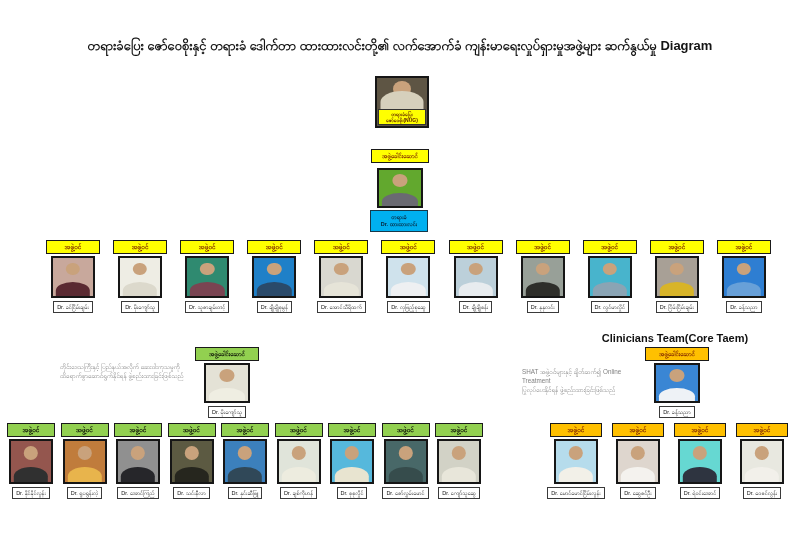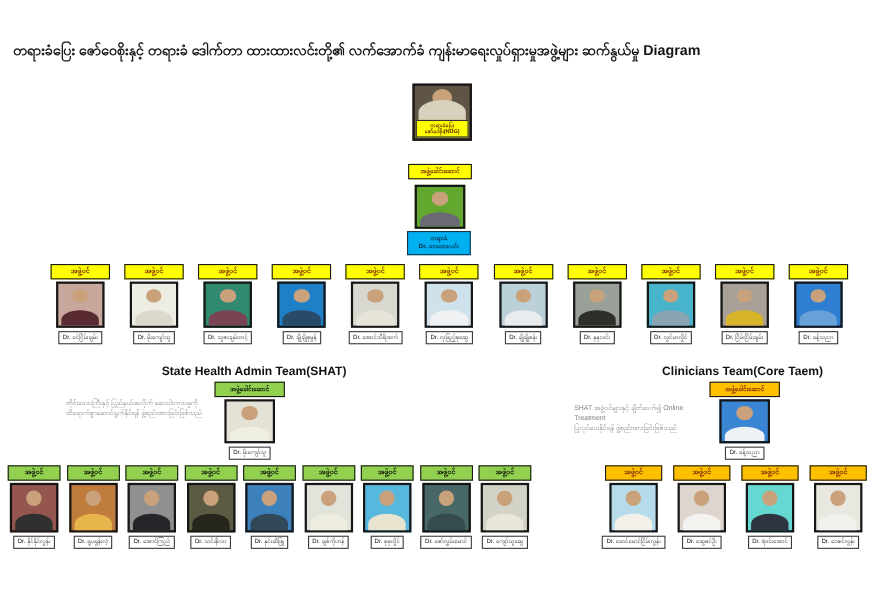--- a/index.html
+++ b/index.html
@@ -1,19 +1,19 @@
 <!DOCTYPE html>
 <html style="--tag_yellow: #FFFF00; --tag_green: #92D050; --tag_orange: #FFC000; --tag_text: #7B2000; --leader_box_blue: #00B0F0; --desc_gray: #808080;"><head>
 <meta charset="utf-8">
 <style>
   html,body{margin:0;padding:0;background:#fff;}
   .canvas{position:relative;width:800px;height:550px;background:#ffffff;overflow:hidden;
           font-family:"Liberation Sans","DejaVu Sans",sans-serif;color:#111;}
 
-  .title{position:absolute;top:37px;left:12px;right:0;text-align:left;
+  .title{position:absolute;top:37px;left:0;right:0;text-align:center;
          font-size:13px;font-weight:bold;color:#141414;}
 
   
   .tag{box-sizing:border-box;border:1.5px solid #1a1a1a;font-weight:bold;text-align:center;
        font-size:6.5px;line-height:8px;padding:2px 2px;color:var(--tag_text,#7b2000);
        white-space:nowrap;overflow:hidden;}
   .tag-yellow{background:var(--tag_yellow,#ffff00);}
   .tag-green{background:var(--tag_green,#92d050);color:#000;}
   .tag-orange{background:var(--tag_orange,#ffc000);}
 
@@ -198,21 +198,20 @@
       <div class="card">
         <div class="tag tag-yellow">အဖွဲ့ဝင်</div>
         <div class="photo" style="background: rgb(46, 126, 210);">
           <div class="pf-head"></div>
           <div class="pf-body" style="background: rgb(104, 160, 216);"></div>
         </div>
         <div class="name">Dr. ခန့်သညာ</div>
       </div>
     </div>
 
-  <div class="section-title shat-title">State Health Admin Team(SHAT)</div>
   <div class="desc shat-desc">
     <div>တိုင်းဒေသကြီးနှင့် ပြည်နယ်အလိုက် ဆေးဝါးကုသမှုကို</div>
     <div>ထိရောက်စွာဆောင်ရွက်နိုင်ရန် ဖွဲ့စည်းထားခြင်းဖြစ်သည်</div>
   </div>
   <div class="leader-card shat-leader">
     <div class="tag tag-green">အဖွဲ့ခေါင်းဆောင်</div>
     <div class="photo" style="background: rgb(228, 226, 214);">
       <div class="pf-head"></div>
       <div class="pf-body" style="background: rgb(239, 238, 226);"></div>
     </div>

